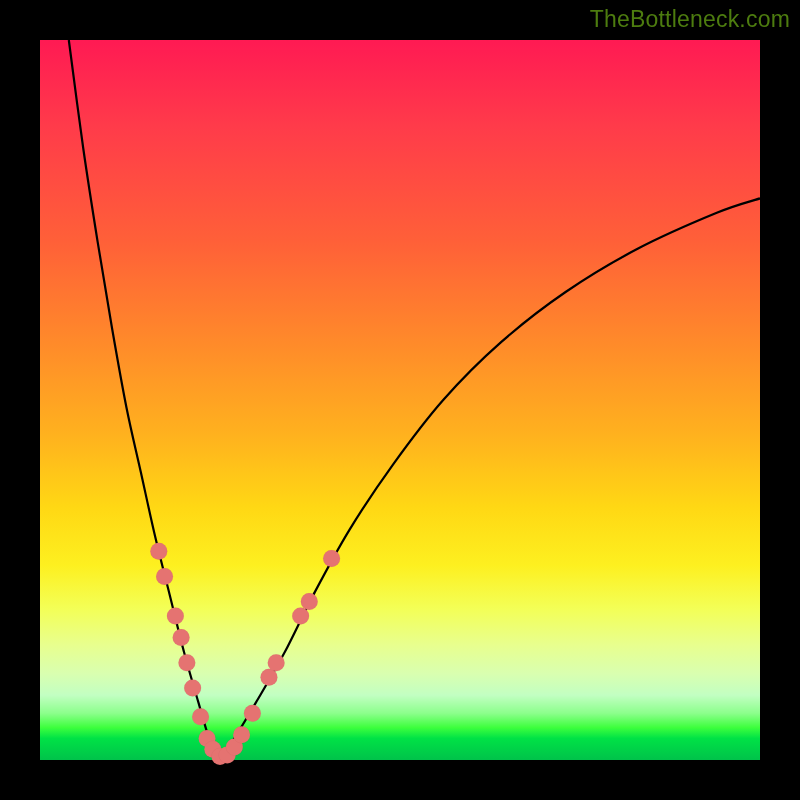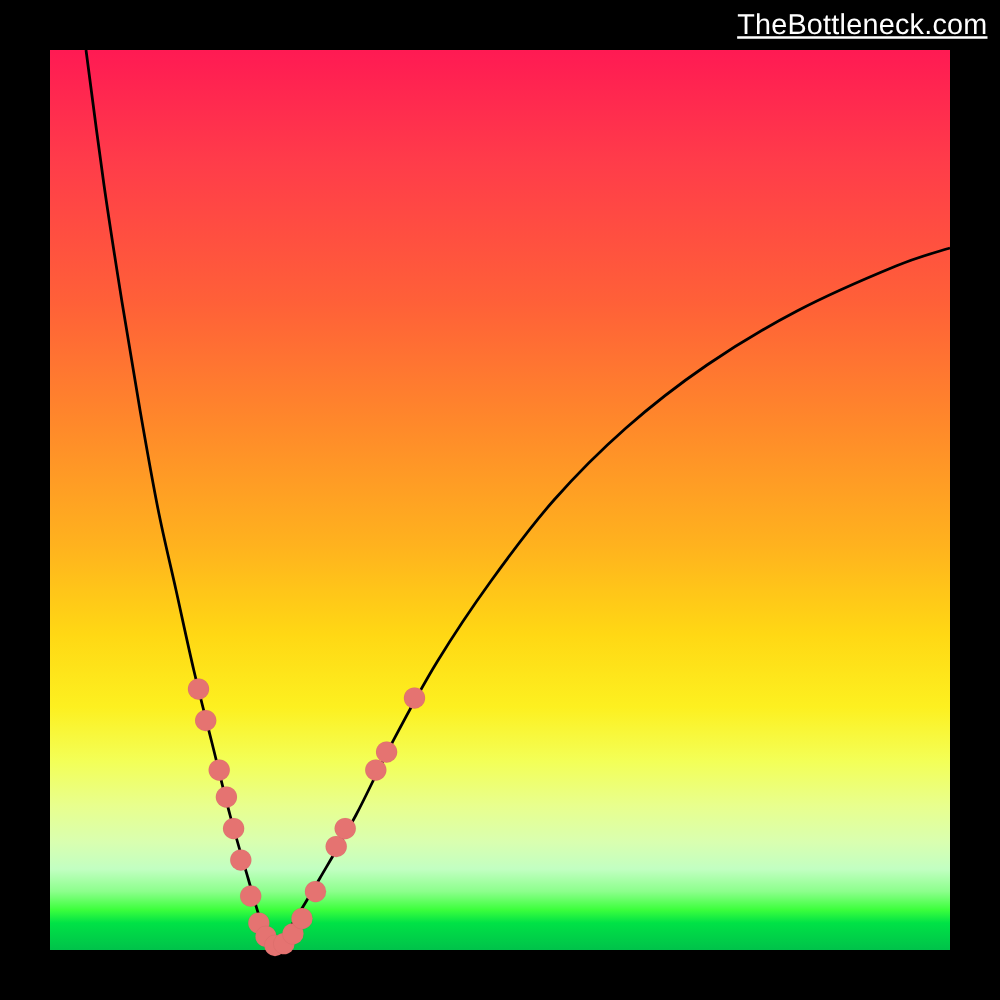--- a/index.html
+++ b/index.html
@@ -48,26 +48,25 @@
     left: 0;
     top: 0;
     width: 720px;
     height: 720px;
     overflow: visible;
   }
   .watermark {
     position: absolute;
     top: 6px;
     right: 10px;
-    color: #ffffff;
+    color: #4d7c0f;
     font-size: 23px;
     font-weight: 400;
     letter-spacing: 0.2px;
     user-select: none;
-    text-decoration: underline;
   }
   .curve {
     fill: none;
     stroke: #000;
     stroke-width: 2.2;
   }
   .dot {
     fill: #e57371;
     stroke: rgba(0,0,0,0.05);
     stroke-width: 0.5;

